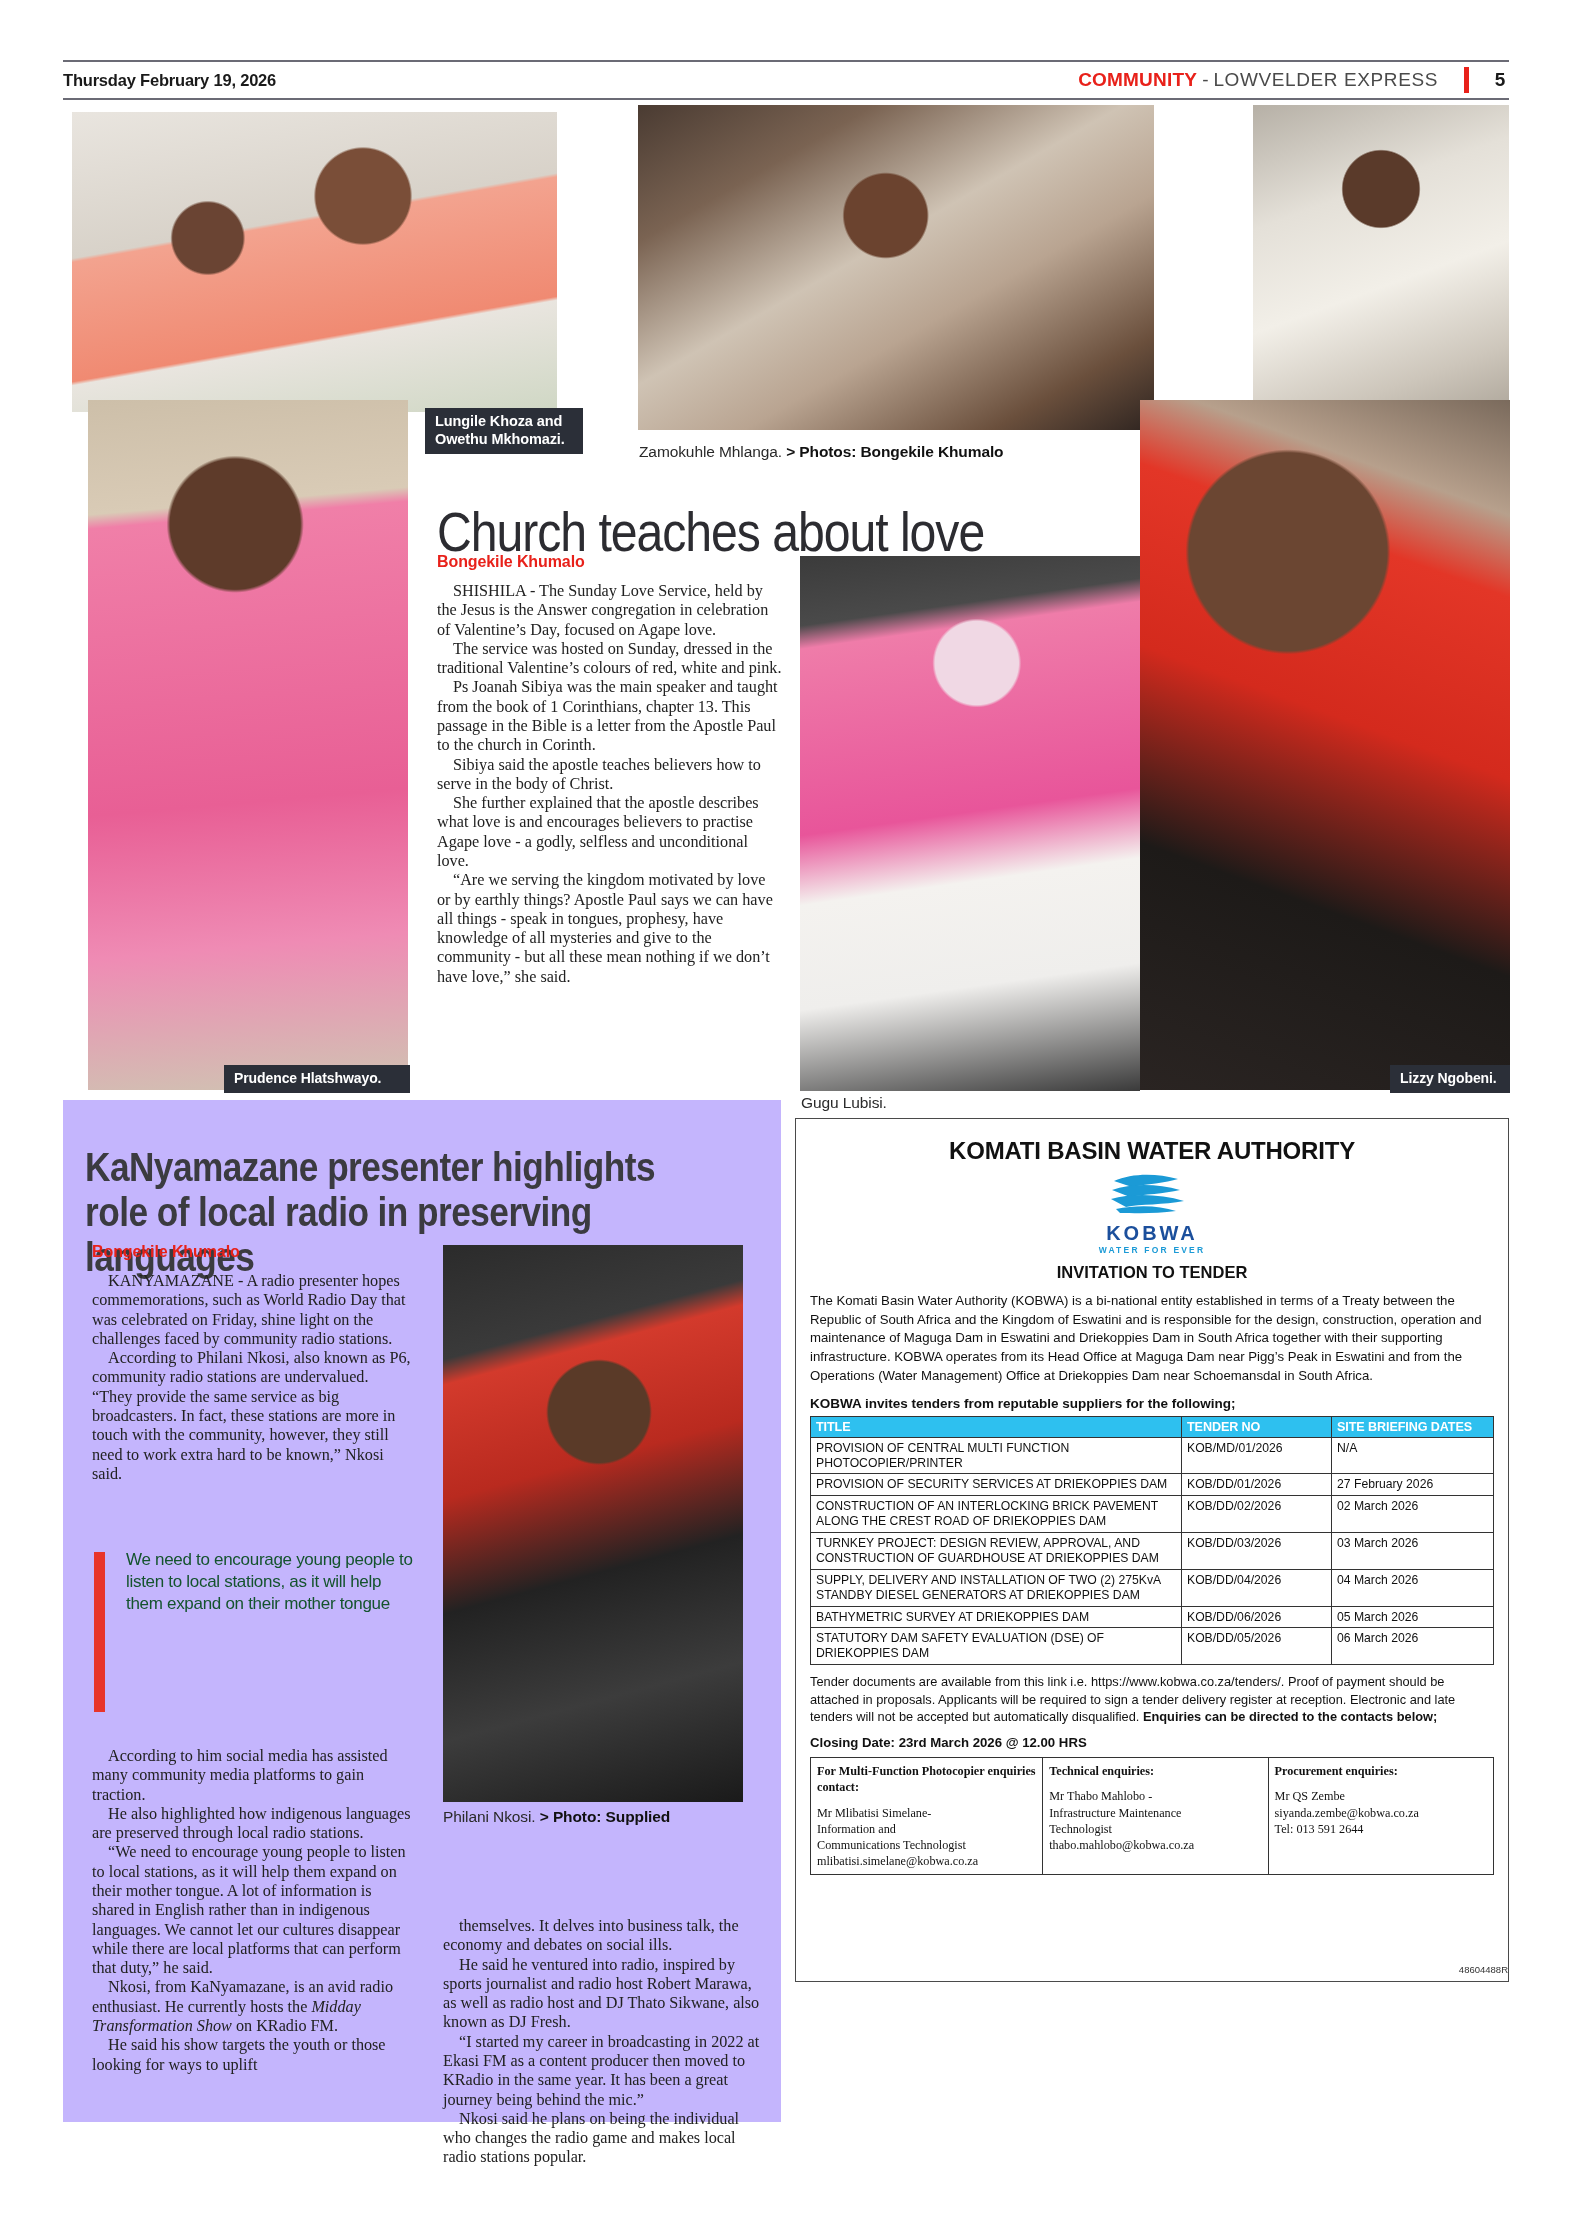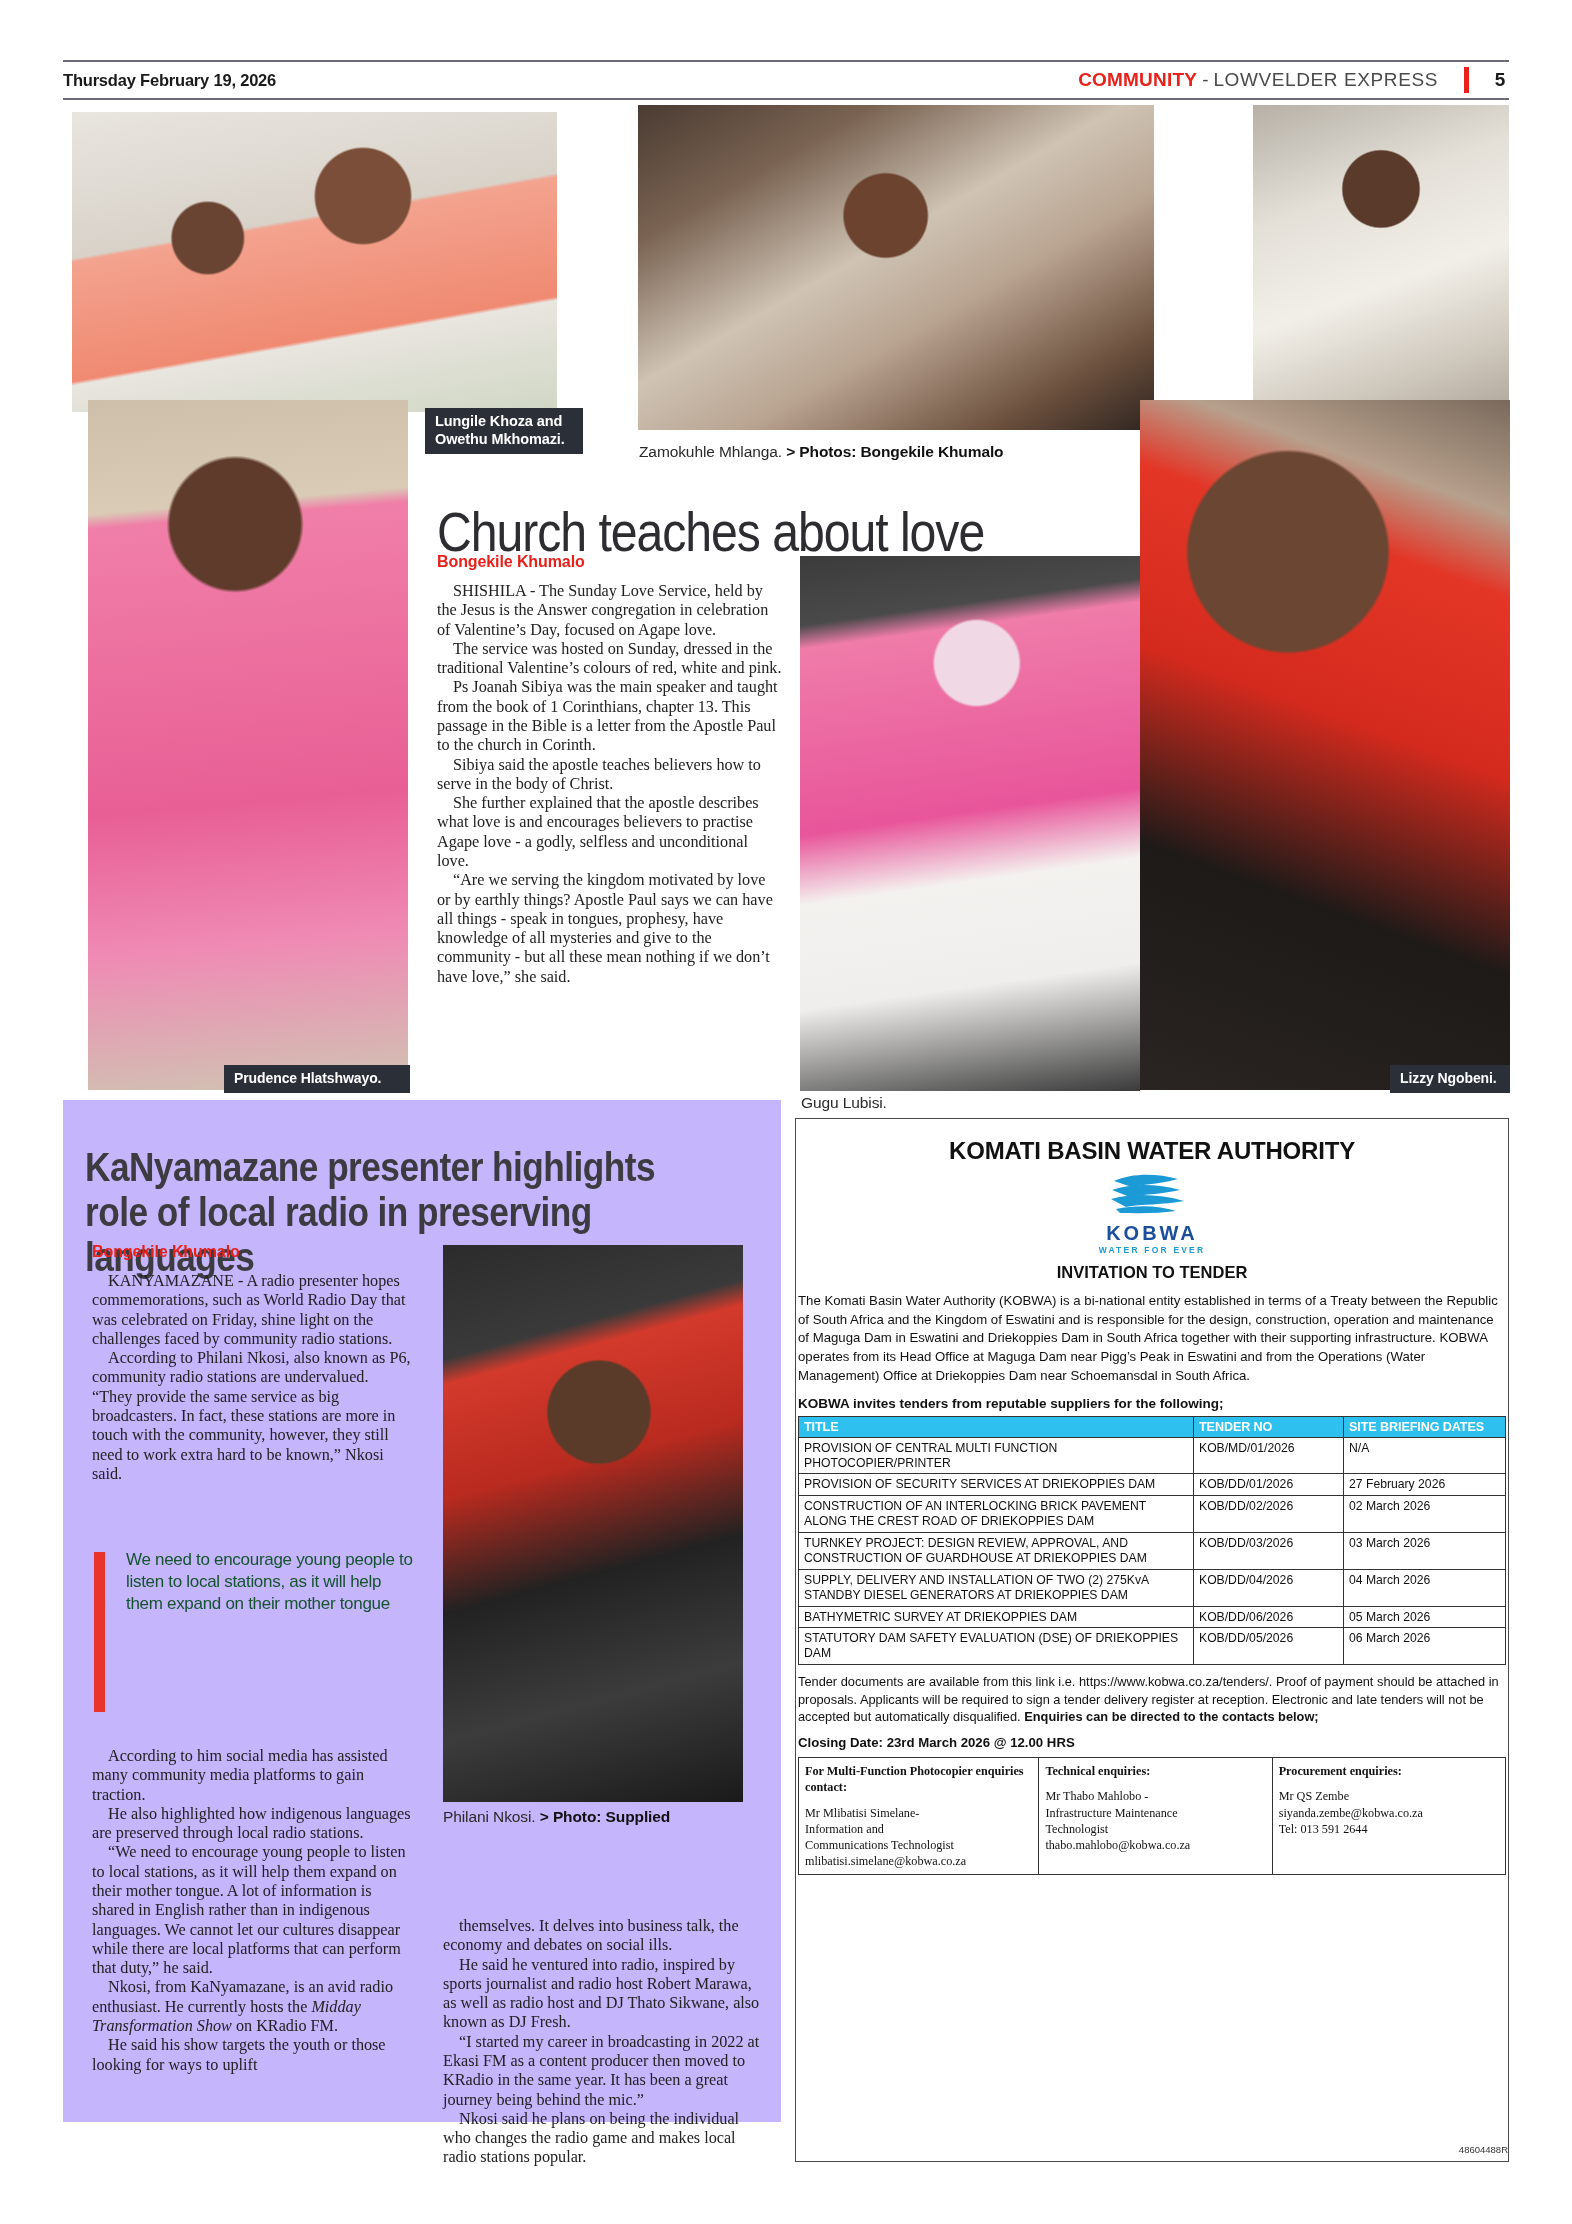--- a/index.html
+++ b/index.html
@@ -102,22 +102,22 @@
     font-size:17px; line-height:1.30; color:#14532d;
     font-family:"Liberation Sans", sans-serif; letter-spacing:-0.3px;
   }
   .pullbar {
     position:absolute; left:94px; top:1552px; width:11px; height:160px;
     background:#e8342a;
   }
 
   
   .ad {
-    position:absolute; left:795px; top:1118px; width:714px; height:1044px;
-    border:1.5px solid #4a4a4a; background:#fff; padding:12px 2px;
+    position:absolute; left:795px; top:1118px; width:714px; height:864px;
+    border:1.5px solid #4a4a4a; background:#fff; padding:12px 14px;
   }
   .ad-title {
     text-align:center; font-size:24px; font-weight:bold; letter-spacing:-0.2px;
     margin:6px 0 6px; color:#111;
   }
   .kobwa-logo { text-align:center; margin:4px 0 2px; }
   .kobwa-wordmark {
     text-align:center; font-size:20px; font-weight:bold; color:#1b4f9c;
     letter-spacing:3px; line-height:1;
   }

